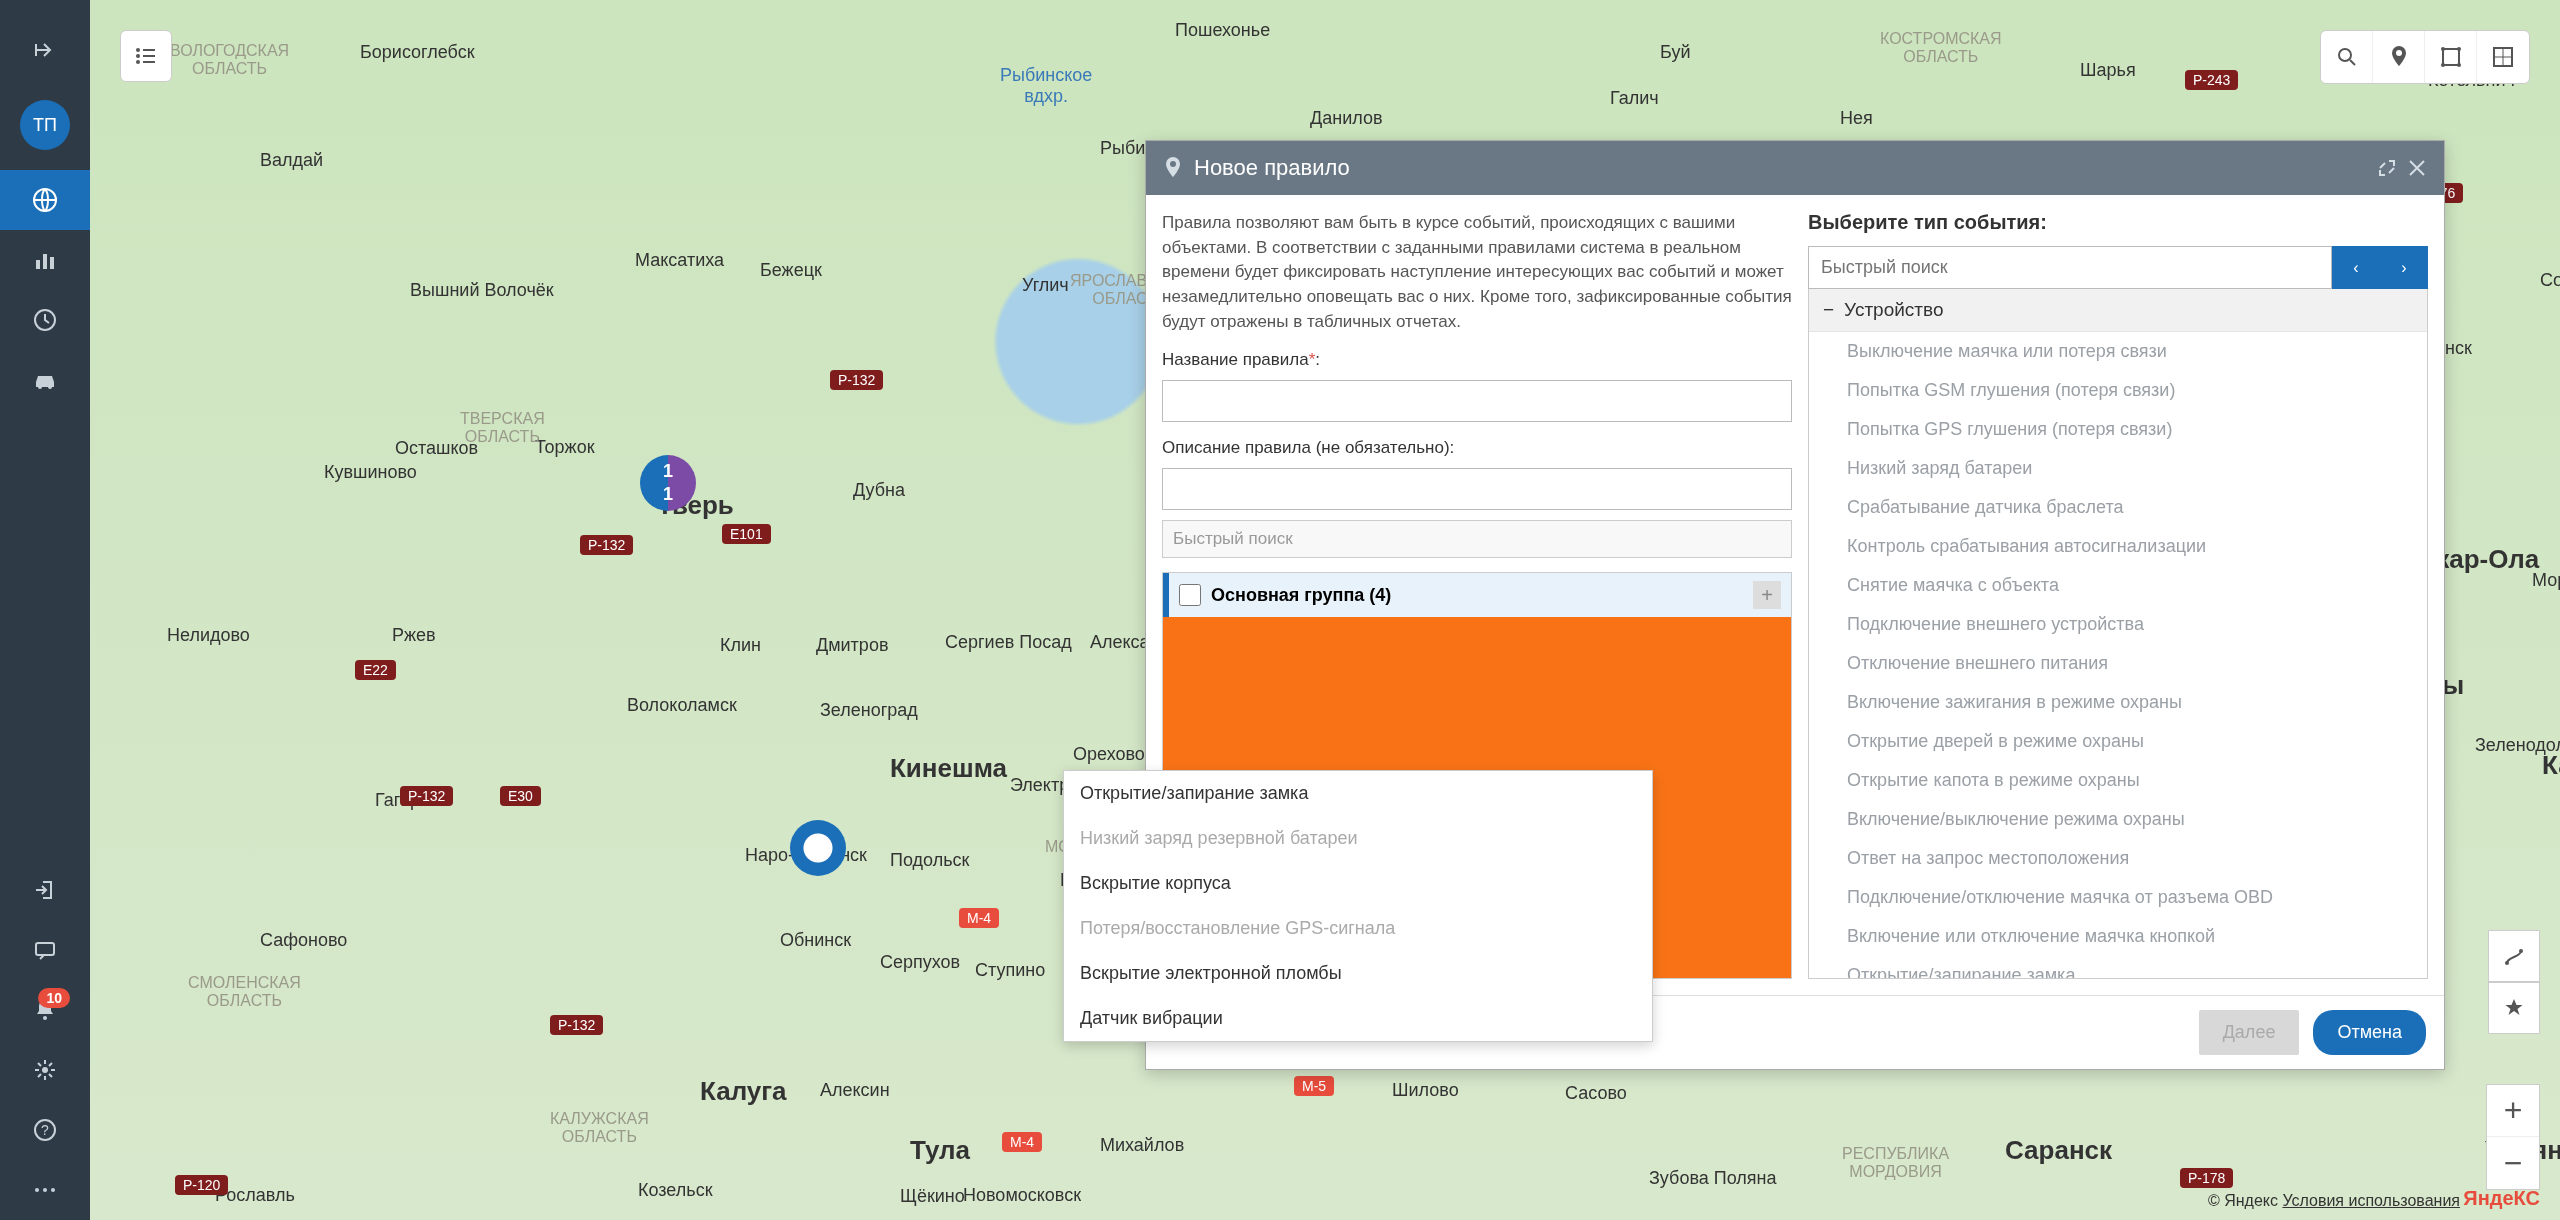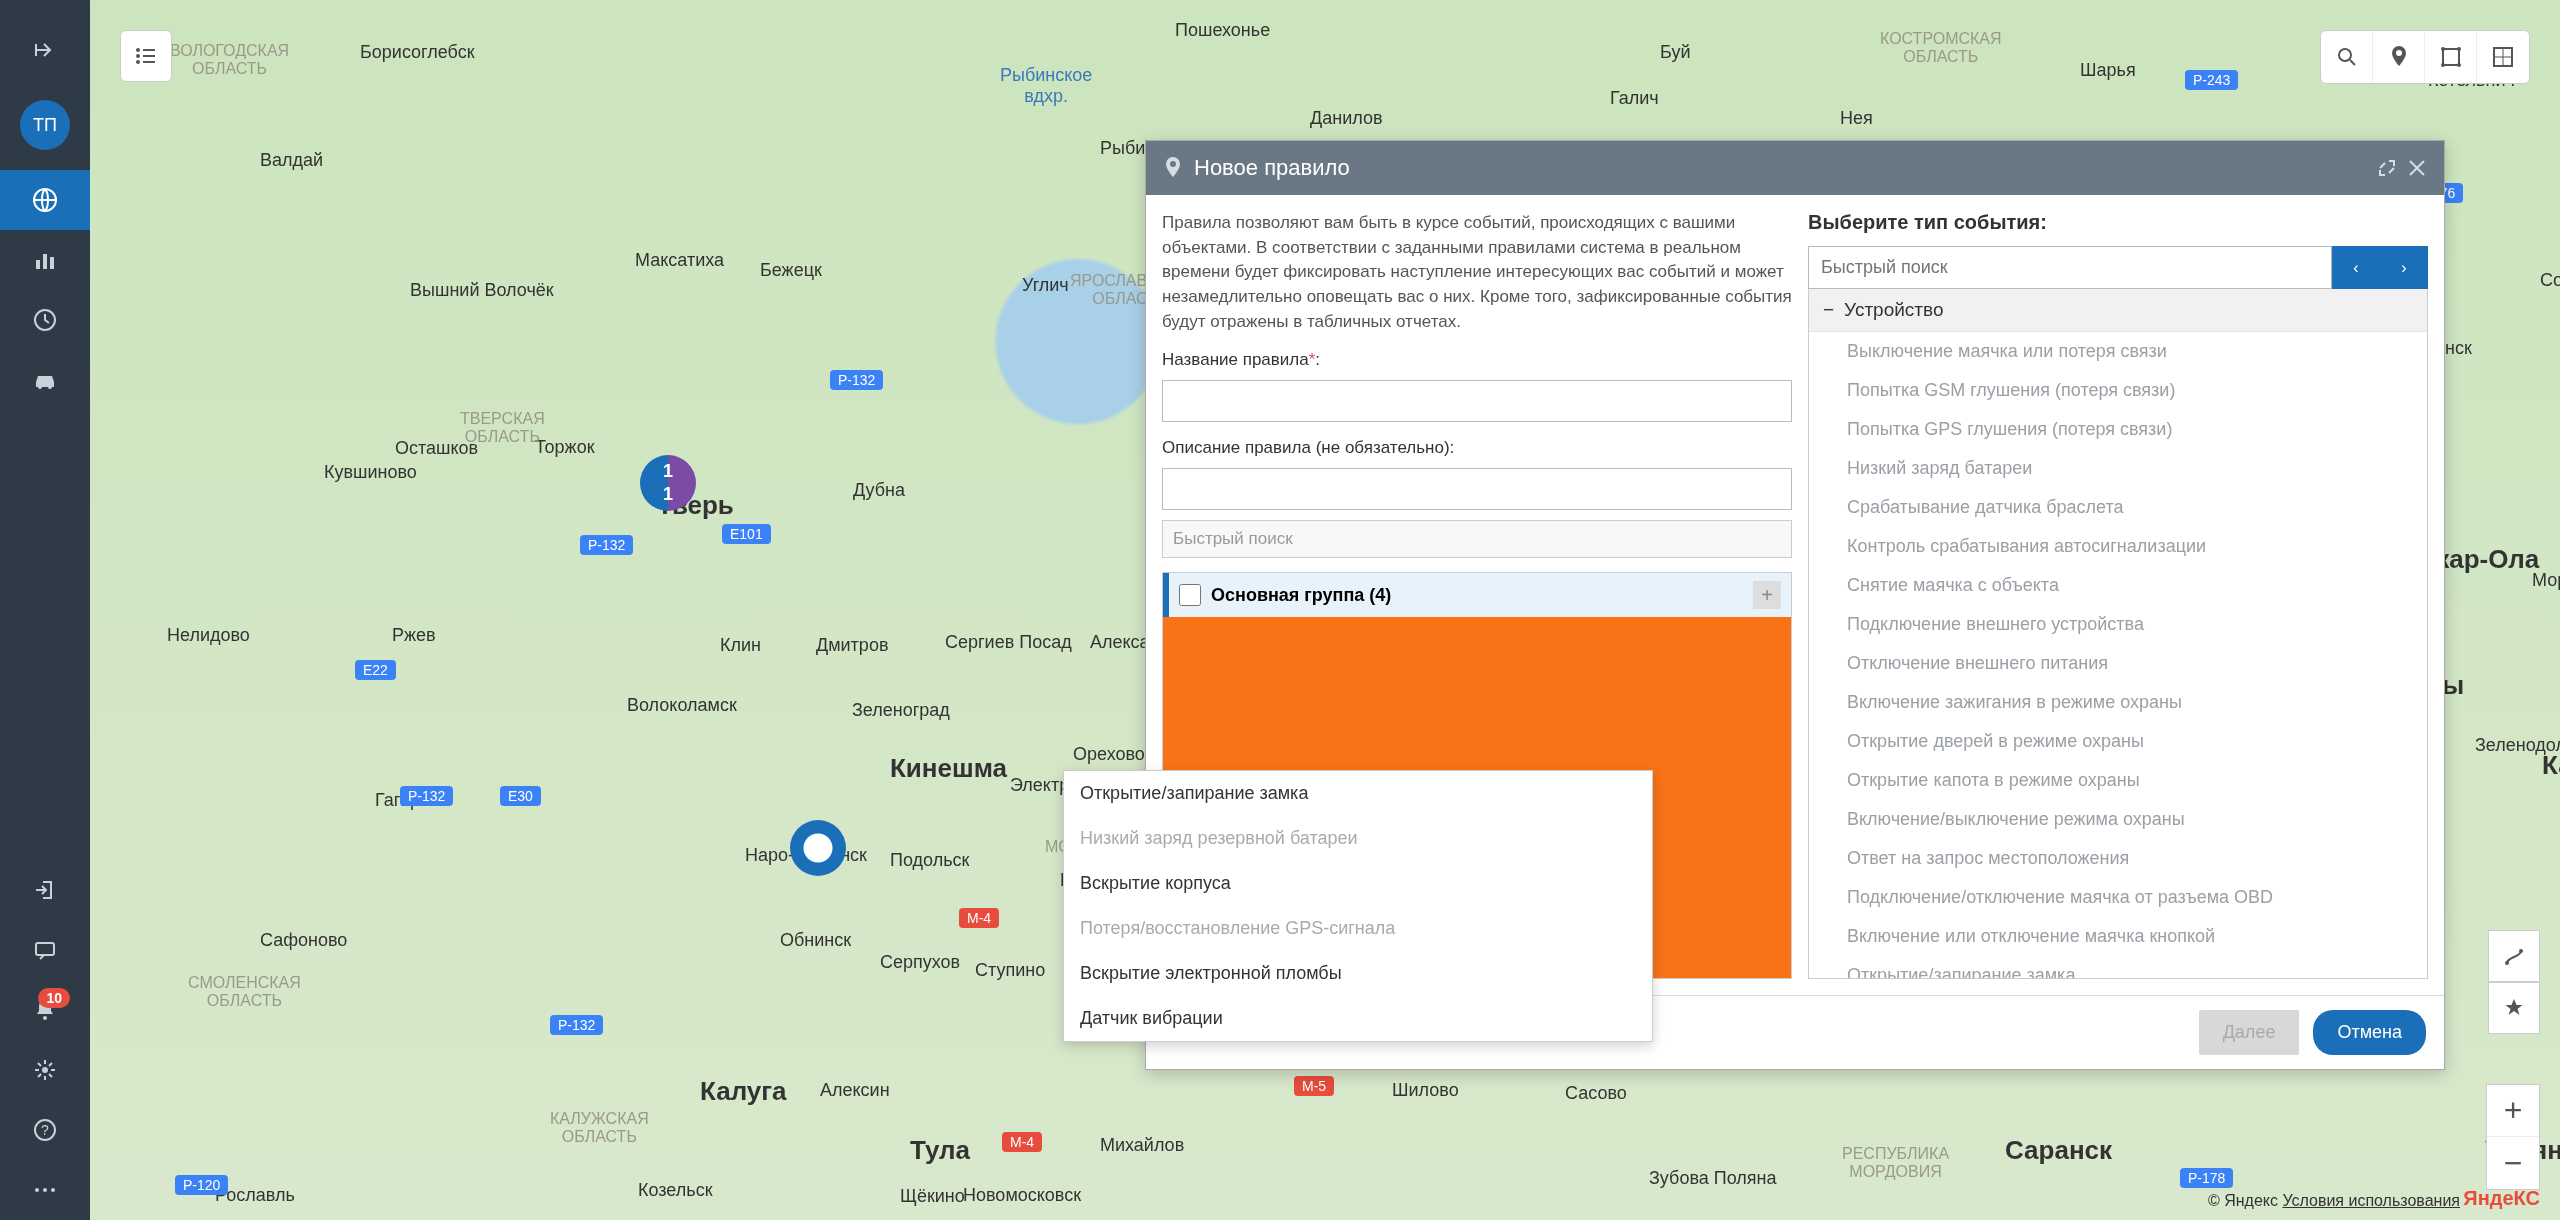--- a/index.html
+++ b/index.html
@@ -26,21 +26,21 @@
 .map-bg {
   position: absolute; inset: 0;
   background:
     radial-gradient(circle at 40% 28%, #a8d0e8 0, #a8d0e8 80px, transparent 85px),
     linear-gradient(#cce5be, #d8e8cc);
 }
 .map-label { position: absolute; color: #6a7a5a; font-size: 18px; white-space: nowrap; pointer-events: none; }
 .map-label.region { color: #9a9a8a; font-size: 16px; text-transform: uppercase; }
 .map-city { position: absolute; color: #333; font-size: 18px; }
 .map-city.large { font-size: 26px; font-weight: bold; }
-.road-badge { position: absolute; background: #3b82f6; color: #fff; font-size: 14px; padding: 2px 8px; border-radius: 4px; }
+.road-badge { position: absolute; background: #7f1d1d; color: #fff; font-size: 14px; padding: 2px 8px; border-radius: 4px; }
 .road-badge.m { background: #e74c3c; }
 
 .marker { position: absolute; width: 56px; height: 56px; border-radius: 50%; display: flex; align-items: center; justify-content: center; color: #fff; font-weight: bold; font-size: 18px; }
 .marker-1 { background: conic-gradient(#7b4ba5 0 50%, #1a6fb8 50% 100%); top: 455px; left: 550px; }
 .marker-1::after { content: "1"; position: absolute; top: 6px; }
 .marker-1 .bottom { position: absolute; bottom: 6px; }
 .marker-2 { background: radial-gradient(circle, #fff 14px, #1a6fb8 15px); top: 820px; left: 700px; }
 
 .top-right-toolbar {
   position: absolute; top: 30px; right: 30px; display: flex; gap: 0;
@@ -213,21 +213,21 @@
       <div class="map-city" style="left: 445px; top: 437px;">Торжок</div>
       <div class="map-city" style="left: 763px; top: 480px;">Дубна</div>
       <div class="map-city large" style="left: 567px; top: 490px;">Тверь</div>
       <div class="map-city" style="left: 1075px; top: 380px;">Ростов</div>
       <div class="map-city" style="left: 302px; top: 625px; text-align: right;">Ржев</div>
       <div class="map-city" style="left: 630px; top: 635px;">Клин</div>
       <div class="map-city" style="left: 726px; top: 635px;">Дмитров</div>
       <div class="map-city" style="left: 855px; top: 632px;">Сергиев Посад</div>
       <div class="map-city" style="left: 1000px; top: 632px;">Александров</div>
       <div class="map-city" style="left: 537px; top: 695px;">Волоколамск</div>
-      <div class="map-city" style="left: 762px; top: 700px;">Зеленоград</div>
+      <div class="map-city" style="left: 730px; top: 700px;">Зеленоград</div>
       <div class="map-city large" style="left: 800px; top: 753px;">Кинешма</div>
       <div class="map-city" style="left: 983px; top: 744px;">Орехово-Зуево</div>
       <div class="map-city" style="left: 920px; top: 775px;">Электросталь</div>
       <div class="map-city" style="left: 285px; top: 790px;">Гагарин</div>
       <div class="map-city" style="left: 655px; top: 845px;">Наро-Фоминск</div>
       <div class="map-city" style="left: 800px; top: 850px;">Подольск</div>
       <div class="map-city" style="left: 970px; top: 870px;">Воскресенск</div>
       <div class="map-city" style="left: 690px; top: 930px;">Обнинск</div>
       <div class="map-city" style="left: 170px; top: 930px;">Сафоново</div>
       <div class="map-city" style="left: 790px; top: 952px;">Серпухов</div>

